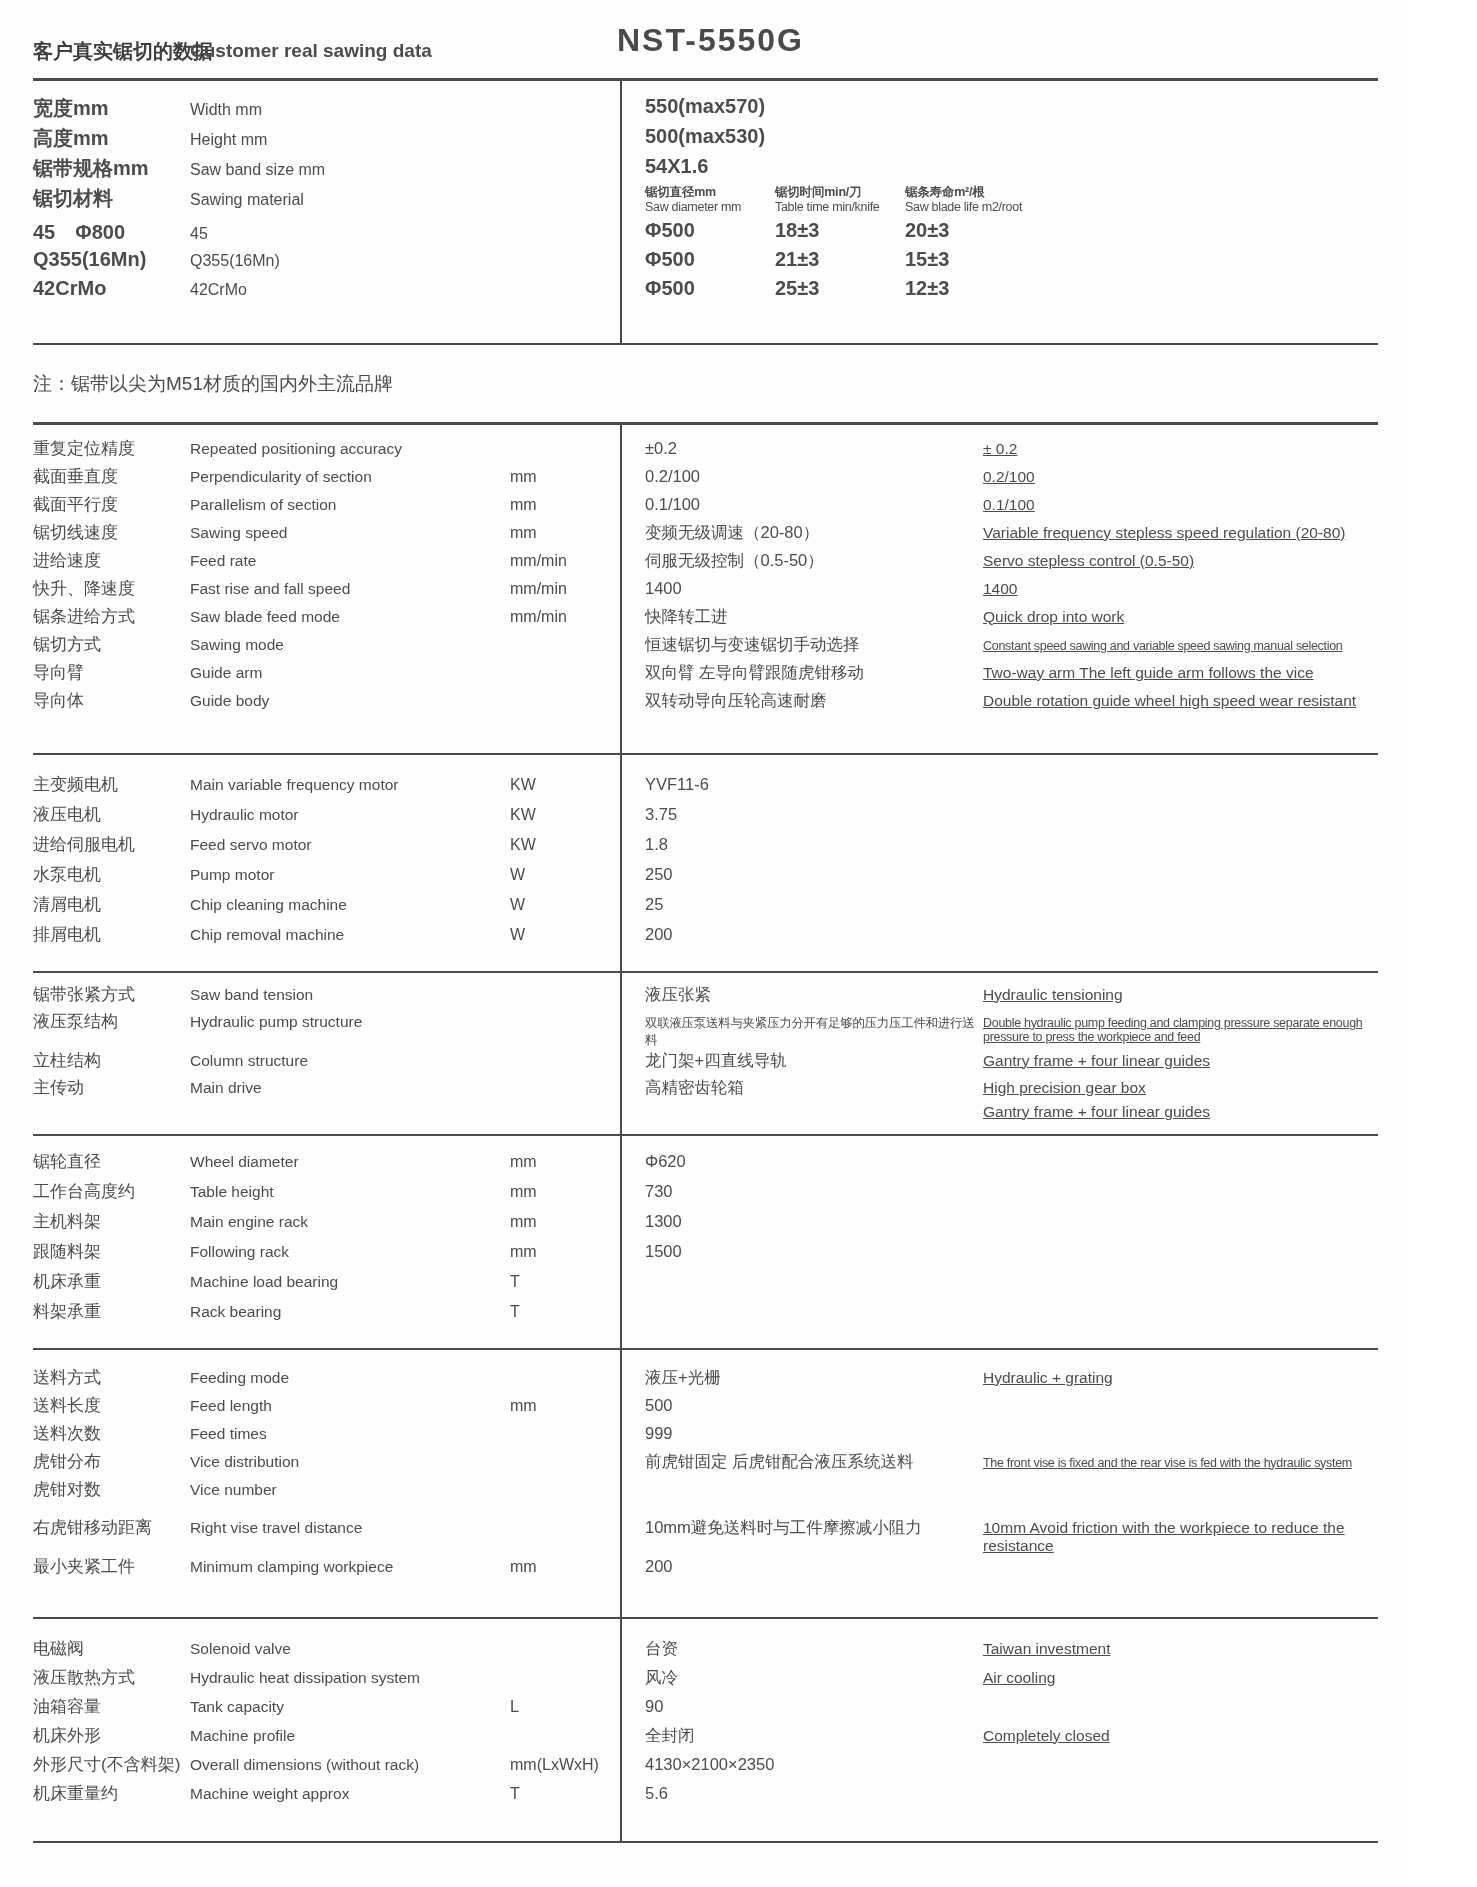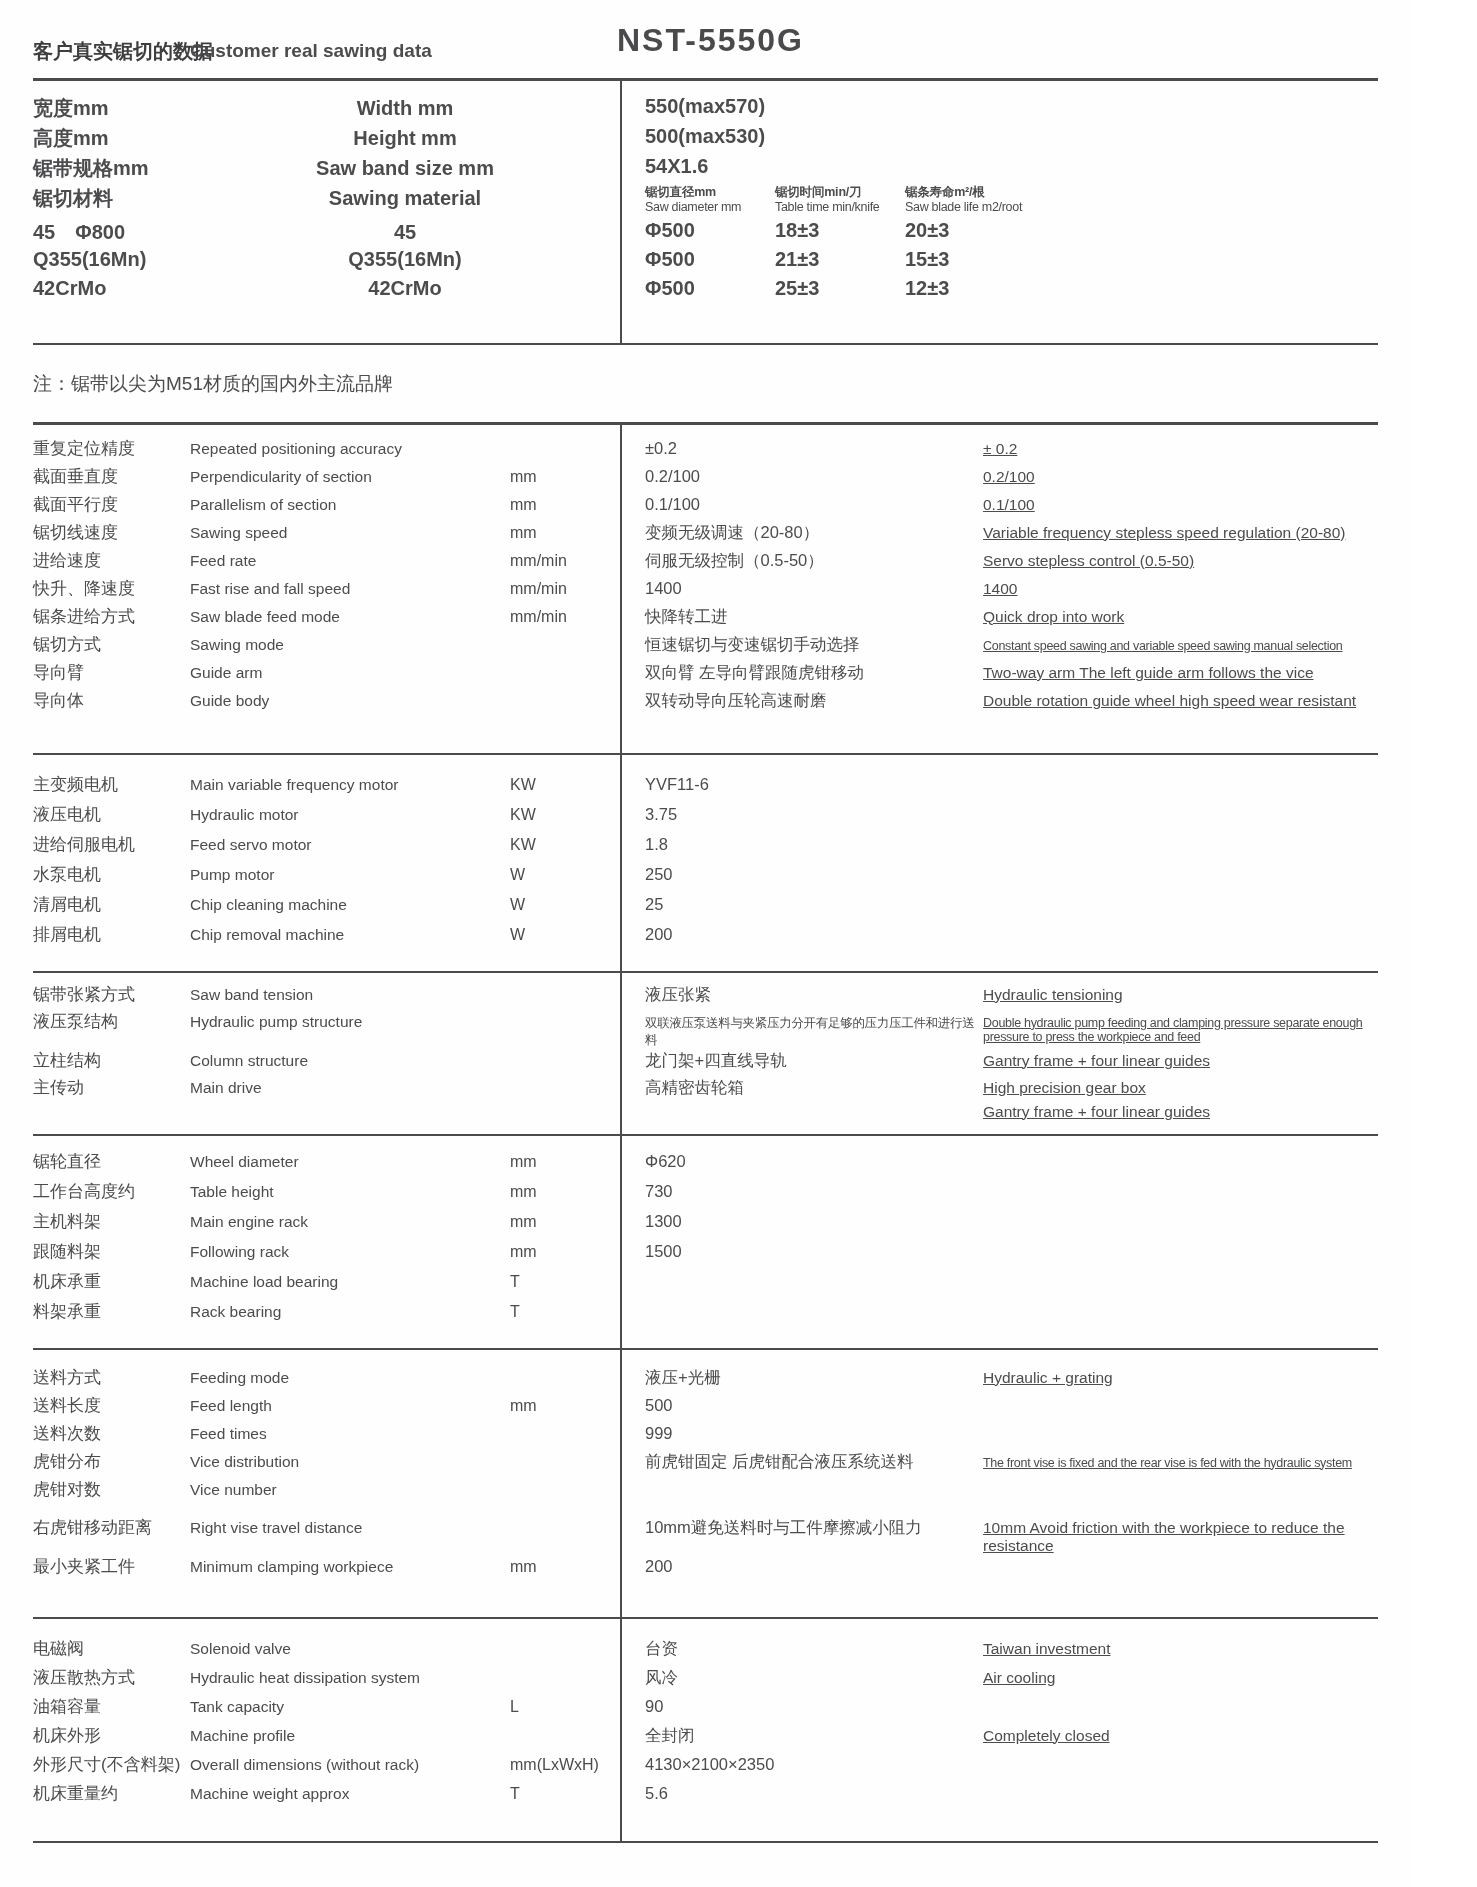--- a/index.html
+++ b/index.html
@@ -21,21 +21,21 @@
   .hd-en{position:absolute;left:157px;top:14px;font-size:19px;font-weight:bold;}
   .hd-model{position:absolute;left:584px;top:-4px;font-size:32px;font-weight:bold;letter-spacing:2px;color:#4a4a4c;}
   
   .top{position:relative;height:262px;}
   .top::before{content:"";position:absolute;left:587px;top:0;bottom:0;width:1.5px;background:var(--line);}
   .top-left{position:absolute;left:0;top:14px;width:587px;}
   .top-row{display:grid;grid-template-columns:157px 1fr;height:30px;align-items:baseline;}
   .top-row:nth-child(4){height:34px;}
   .top-row:nth-child(n+5){height:29px;}
   .top-row .t-cn{font-size:20px;font-weight:bold;white-space:pre;}
-  .top-row .t-en{font-size:20px;font-weight:bold;text-align:center;}
+  .top-row .t-en{font-size:16px;font-weight:normal;}
   .top-right{position:absolute;left:612px;top:14px;right:0;}
   .top-val{height:30px;font-size:20px;font-weight:bold;}
   .mini-head{display:grid;grid-template-columns:130px 130px 1fr;height:34px;}
   .mini-head .mh-cn{display:block;font-size:12.5px;font-weight:bold;line-height:1.2;letter-spacing:-0.2px;}
   .mini-head .mh-en{display:block;font-size:12.5px;line-height:1.2;letter-spacing:-0.3px;}
   .mini-row{display:grid;grid-template-columns:130px 130px 1fr;height:29px;font-size:20px;font-weight:bold;}
   
   .note{position:relative;height:77px;}
   .note-cn{position:absolute;left:0;top:26px;font-size:19px;}
   .note-en{position:absolute;left:451px;top:27px;font-size:19px;}

